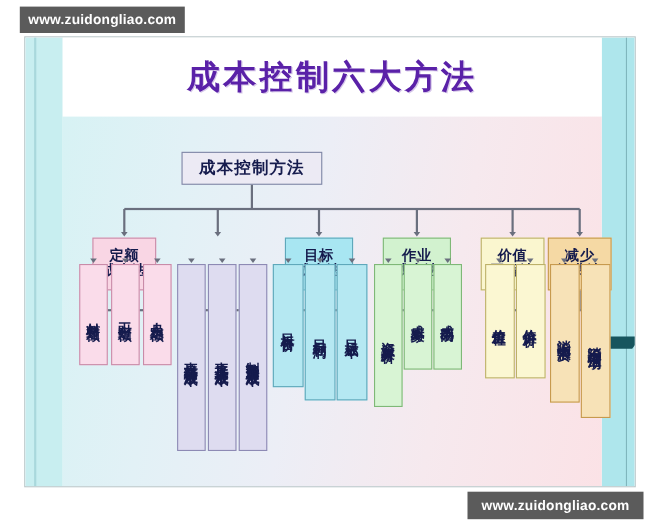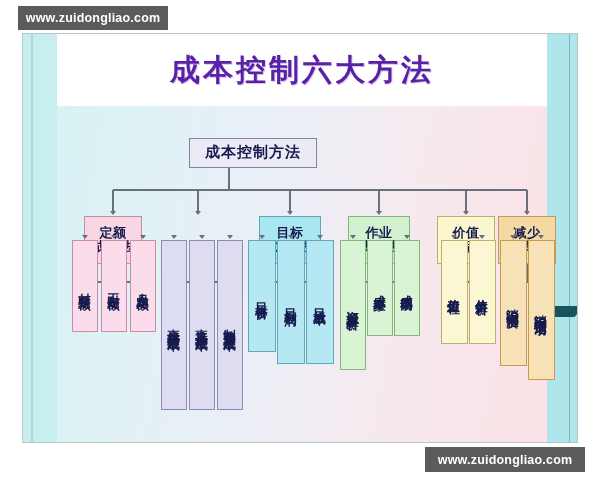--- a/index.html
+++ b/index.html
@@ -98,21 +98,21 @@
     <div id="band-right"></div>
     <div id="band-right-line"></div>
     <div id="chevron"></div>
 
     <div id="title-strip">
       <div id="title">成本控制六大方法</div>
     </div>
 
     <div id="canvas">
 
-    <div class="box" id="root-box" style="left: 108px; top: 32px; width: 128px; height: 30px; background: rgb(236, 234, 244); margin-left: 24px;">成本控制方法</div>
+    <div class="box" id="root-box" style="left: 108px; top: 32px; width: 128px; height: 30px; background: rgb(236, 234, 244);">成本控制方法</div>
         <div class="ln lnv" style="left: 171.3px; top: 62px; height: 22px;"></div>
         <div class="ln lnh" style="left: 56px; top: 83.3px; width: 414px;"></div>
         <div class="ln lnv" style="left: 55.3px; top: 84px; height: 21px;"></div>
         <div class="arrow" style="left: 52.8px; top: 105px;"></div>
         <div class="box lvl2" title="定额成本法" style="left: 27px; top: 110px; width: 58px; height: 48px; background: rgb(249, 214, 228); border-color: rgb(201, 139, 168);">
           <span>定额<br>成本法</span>
         </div>
         <div class="ln lnv" style="left: 55.3px; top: 158px; height: 18px;"></div>
         <div class="ln lnh" style="left: 28px; top: 175.3px; width: 58px;"></div>
         <div class="ln lnv" style="left: 27.3px; top: 176px;"></div>

